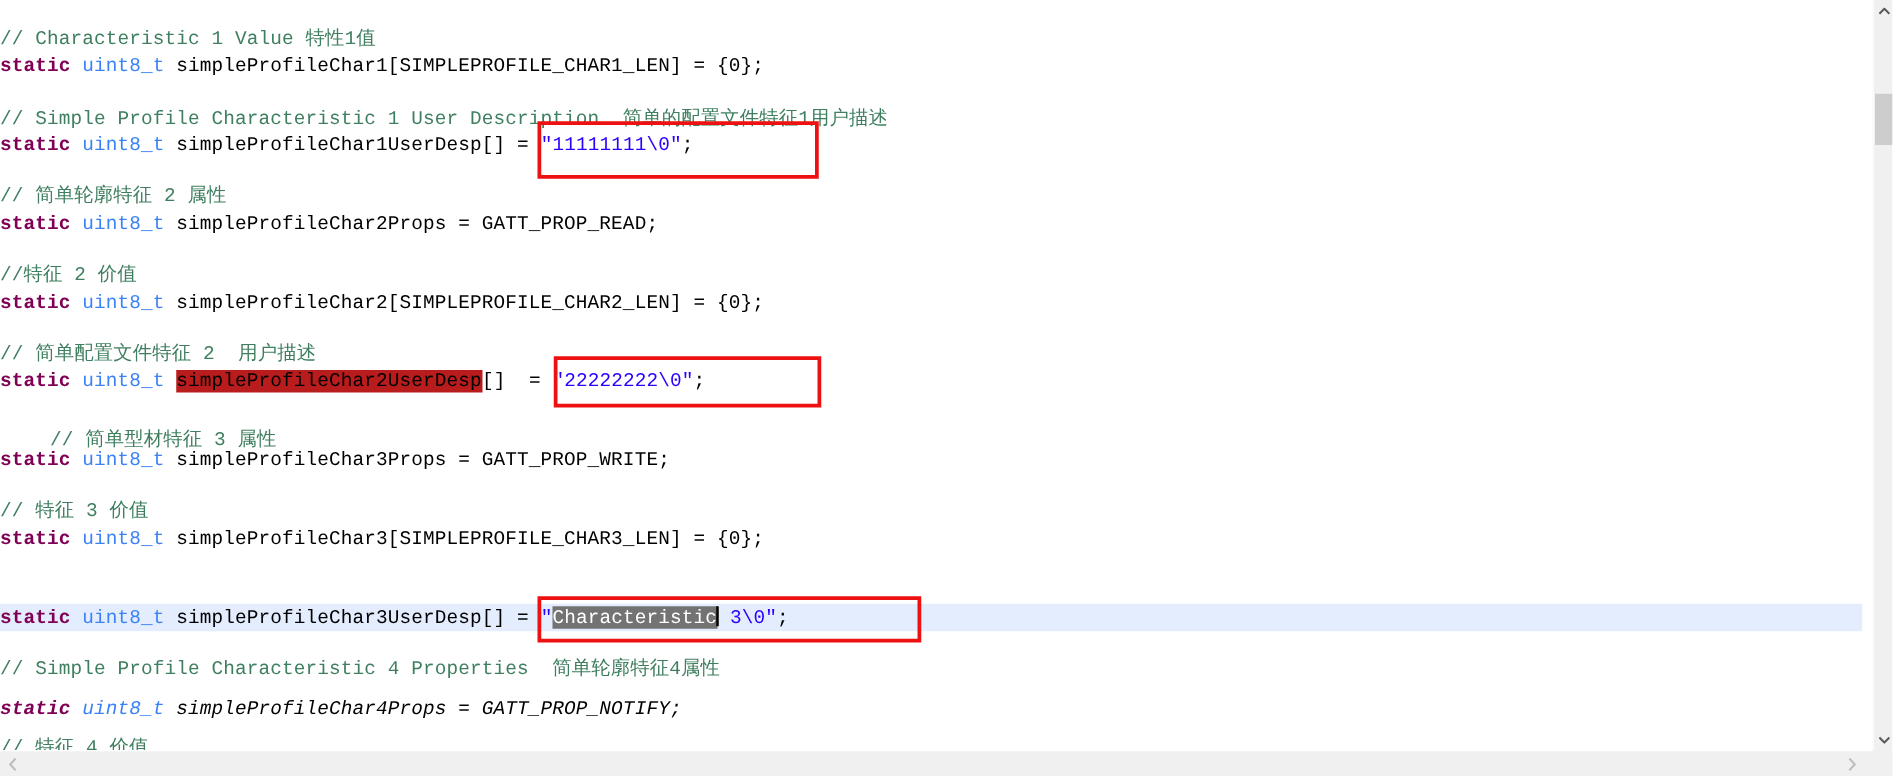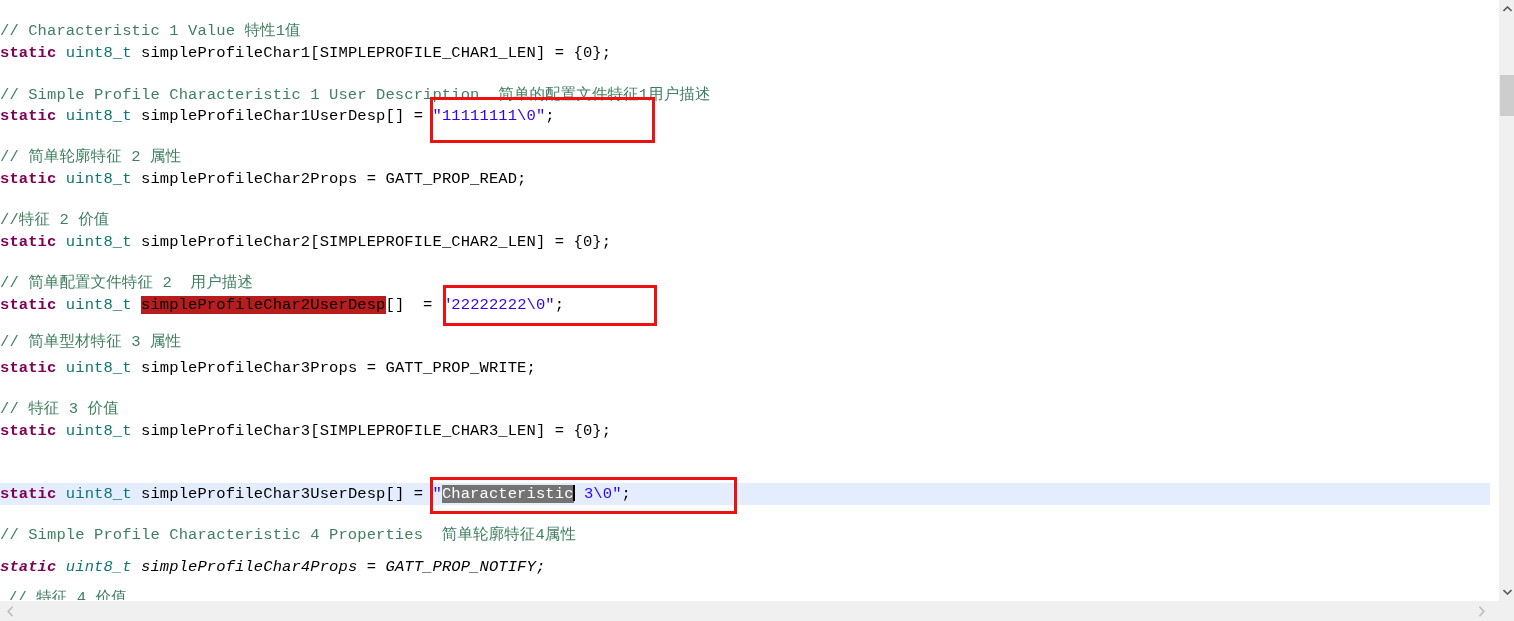--- a/index.html
+++ b/index.html
@@ -48,21 +48,21 @@
     position: absolute;
     left: 0;
     width: 1490px;
     height: 22px;
     background: #e4edfd;
   }
 
   
   .tok-comment  { color: #3f7f5f; }
   .tok-keyword  { color: #7f0055; font-weight: bold; }
-  .tok-type     { color: #0f766e; }
+  .tok-type     { color: #3b82f6; }
   .tok-plain    { color: #000000; }
   .tok-string   { color: #2a00ff; }
 
   .occurrence-hl {
     background: #b91c1c;
   }
   .selection-hl {
     background: #737373;
     color: #ffffff;
   }
@@ -167,33 +167,33 @@
       <div class="code-line" style="top: 127px;"></div>
       <div class="code-line" style="top: 146px;"><span class="tok-comment">// 简单轮廓特征 2 属性</span></div>
       <div class="code-line" style="top: 168px;"><span class="tok-keyword">static</span><span class="tok-plain"> </span><span class="tok-type">uint8_t</span><span class="tok-plain"> simpleProfileChar2Props = GATT_PROP_READ;</span></div>
       <div class="code-line" style="top: 190px;"></div>
       <div class="code-line" style="top: 209px;"><span class="tok-comment">//特征 2 价值</span></div>
       <div class="code-line" style="top: 231px;"><span class="tok-keyword">static</span><span class="tok-plain"> </span><span class="tok-type">uint8_t</span><span class="tok-plain"> simpleProfileChar2[SIMPLEPROFILE_CHAR2_LEN] = {0};</span></div>
       <div class="code-line" style="top: 253px;"></div>
       <div class="code-line" style="top: 272px;"><span class="tok-comment">// 简单配置文件特征 2  用户描述</span></div>
       <div class="code-line" style="top: 294px;"><span class="tok-keyword">static</span><span class="tok-plain"> </span><span class="tok-type">uint8_t</span><span class="tok-plain"> </span><span class="tok-plain occurrence-hl">simpleProfileChar2UserDesp</span><span class="tok-plain">[]  = </span><span class="tok-string">"22222222\0"</span><span class="tok-plain">;</span></div>
       <div class="code-line" style="top: 316px;"></div>
-      <div class="code-line" style="top: 331px;"><span class="tok-comment">// 简单型材特征 3 属性</span></div>
+      <div class="code-line" style="top: 341px; padding-left: 40px;"><span class="tok-comment">// 简单型材特征 3 属性</span></div>
       <div class="code-line" style="top: 357px; font-family: Liberation Mono, monospace;"><span class="tok-keyword">static</span><span class="tok-plain"> </span><span class="tok-type">uint8_t</span><span class="tok-plain"> simpleProfileChar3Props = GATT_PROP_WRITE;</span></div>
       <div class="code-line" style="top: 379px;"></div>
       <div class="code-line" style="top: 398px;"><span class="tok-comment">// 特征 3 价值</span></div>
       <div class="code-line" style="top: 420px;"><span class="tok-keyword">static</span><span class="tok-plain"> </span><span class="tok-type">uint8_t</span><span class="tok-plain"> simpleProfileChar3[SIMPLEPROFILE_CHAR3_LEN] = {0};</span></div>
       <div class="code-line" style="top: 442px;"></div>
       <div class="current-line-bg" style="top: 483px;"></div>
       <div class="code-line" style="top: 483px;"><span class="tok-keyword">static</span><span class="tok-plain"> </span><span class="tok-type">uint8_t</span><span class="tok-plain"> simpleProfileChar3UserDesp[] = </span><span class="tok-string">"</span><span class="selection-hl">Characteristic</span><span class="caret"></span><span class="tok-string"> 3\0"</span><span class="tok-plain">;</span></div>
       <div class="code-line" style="top: 505px;"></div>
       <div class="code-line" style="top: 524px;"><span class="tok-comment">// Simple Profile Characteristic 4 Properties  简单轮廓特征4属性</span></div>
       <div class="code-line" style="top: 556px; font-style: italic;"><span class="tok-keyword">static</span><span class="tok-plain"> </span><span class="tok-type">uint8_t</span><span class="tok-plain"> simpleProfileChar4Props = GATT_PROP_NOTIFY;</span></div>
       <div class="code-line" style="top: 568px;"></div>
-      <div class="code-line" style="top: 587px; padding-left: 8px;"><span class="tok-comment">// 特征 4 价值</span></div>
+      <div class="code-line" style="top: 587px;"><span class="tok-comment">// 特征 4 价值</span></div>
     </div>
 
   <div id="annotation-layer">
       <div class="redbox" style="left: 430px; top: 97px; width: 225px; height: 46px; border-color: rgb(238, 17, 17);"></div>
       <div class="redbox" style="left: 443px; top: 285px; width: 214px; height: 41px; border-color: rgb(238, 17, 17);"></div>
       <div class="redbox" style="left: 430px; top: 477px; width: 307px; height: 37px; border-color: rgb(238, 17, 17);"></div>
     </div>
 
   <div id="vscrollbar">
     <div class="sb-arrow" id="vsb-up">

